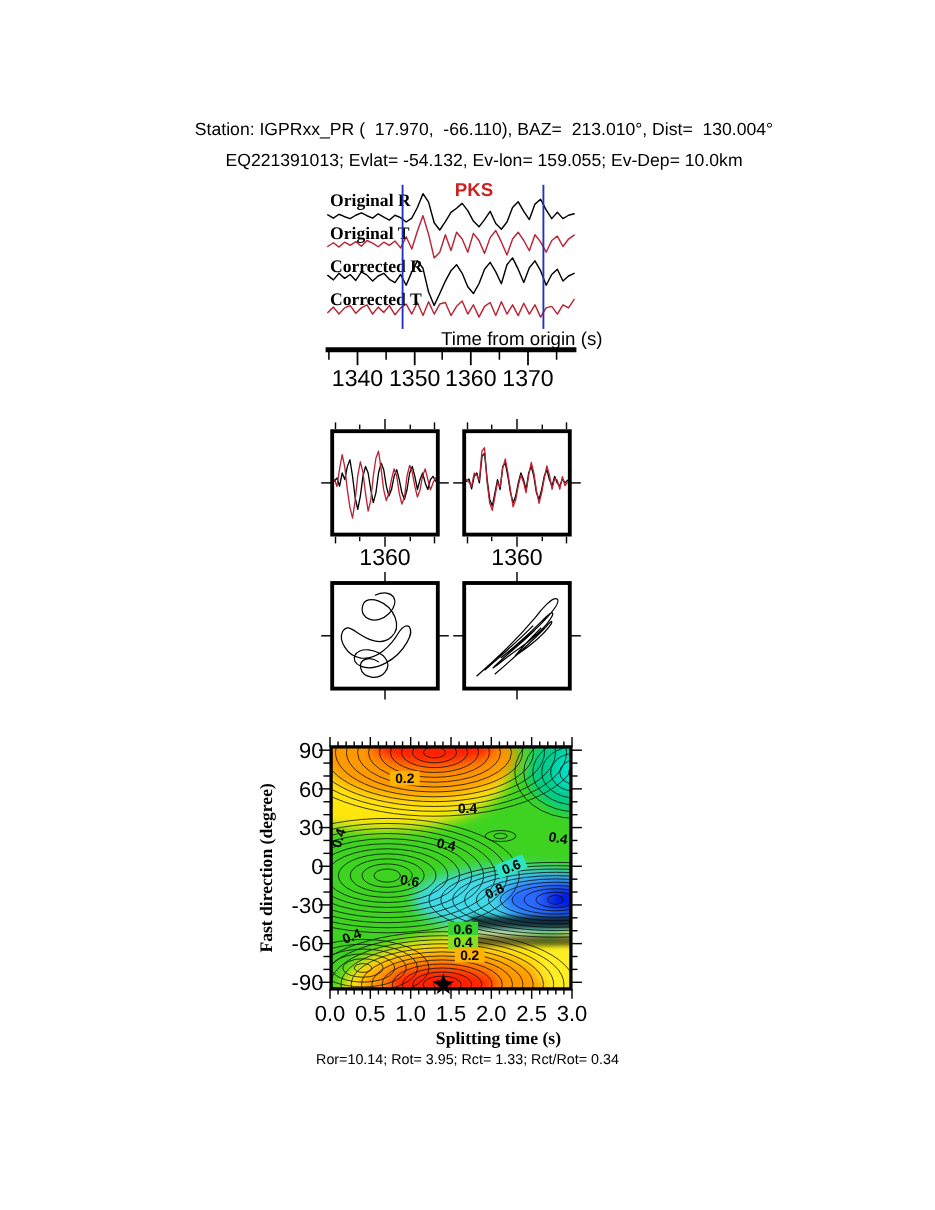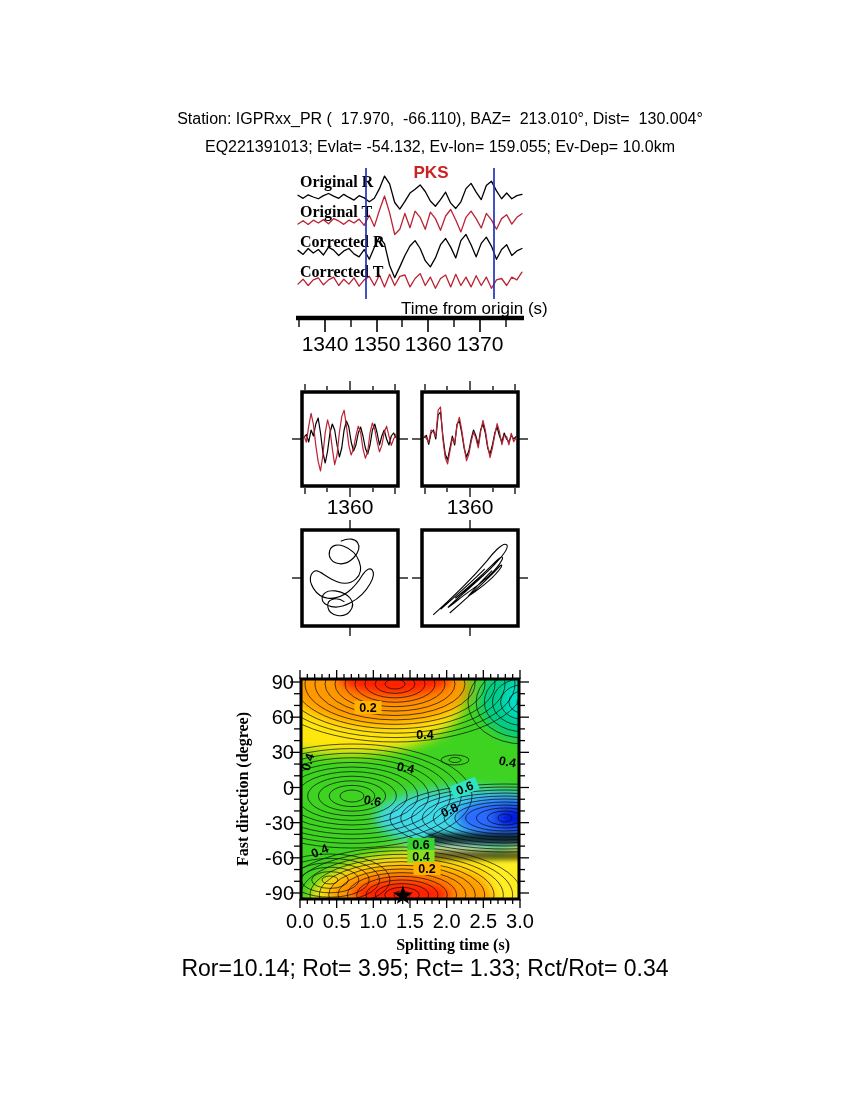--- a/index.html
+++ b/index.html
@@ -6,21 +6,21 @@
   .page{position:relative;width:850px;height:1100px;background:#ffffff;overflow:hidden;
         font-family:"Liberation Sans",sans-serif;color:#000;}
   .abs{position:absolute;}
   .hdr{left:0;width:850px;text-align:center;font-size:16px;white-space:pre;padding-left:15px;}
   .serifb{font-family:"Liberation Serif","DejaVu Serif",serif;font-weight:bold;}
   #time-label{left:356px;top:299px;font-size:17px;margin-left:45px;}
   #cont-title{left:265px;top:650px;width:300px;text-align:center;font-size:17px;}
   #fast-dir{left:243px;top:789px;transform:translate(-50%,-50%) rotate(-90deg);
             white-space:nowrap;font-size:16px;}
   #split-time{left:310px;top:936px;width:200px;text-align:right;font-size:16px;}
-  #footer-stats{left:0;top:955px;width:850px;text-align:center;font-size:23px;white-space:pre;}
+  #footer-stats{left:0;top:955px;width:850px;text-align:center;font-size:13px;white-space:pre;}
   svg{position:absolute;overflow:visible;}
 </style>
 </head>
 <body>
 
 <div class="page">
   <div class="abs hdr" style="top:110px">Station: IGPRxx_PR (  17.970,  -66.110), BAZ=  213.010°, Dist=  130.004°</div>
   <div class="abs hdr" style="top:138px">EQ221391013; Evlat= -54.132, Ev-lon= 159.055; Ev-Dep= 10.0km</div>
 
   <svg id="wave-svg" style="left:280px;top:155px" width="260" height="210" viewBox="280 155 260 210">

